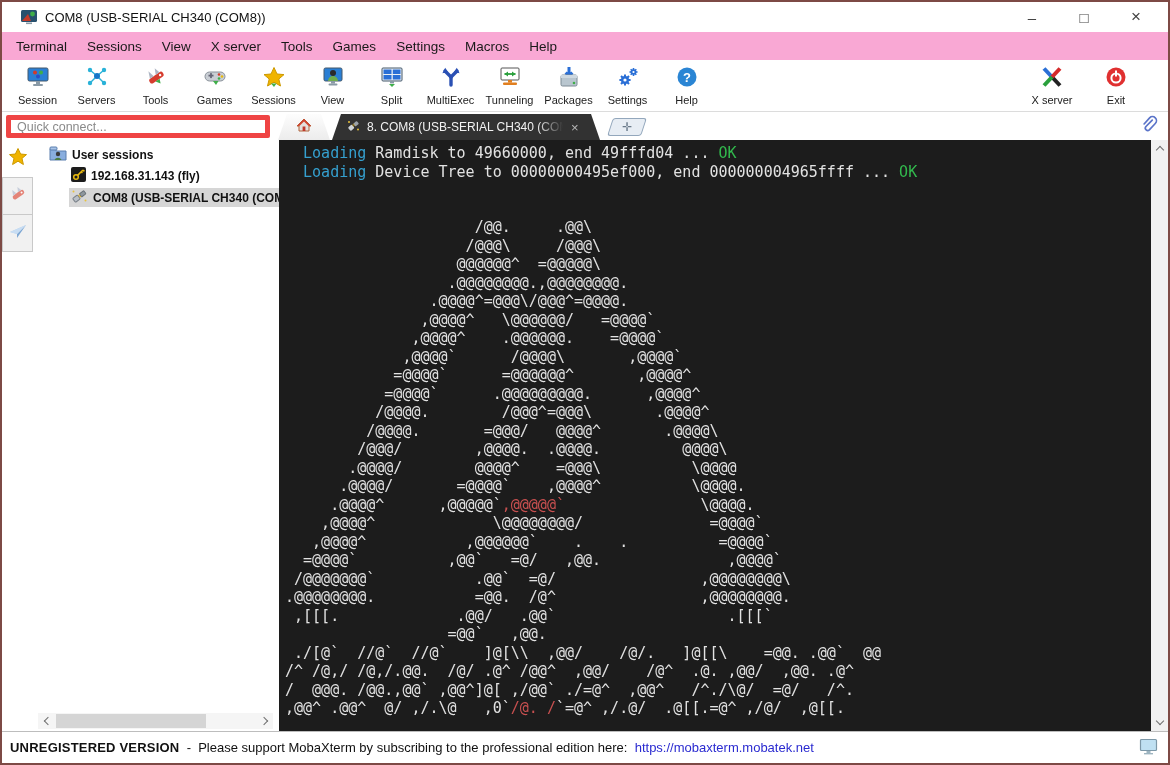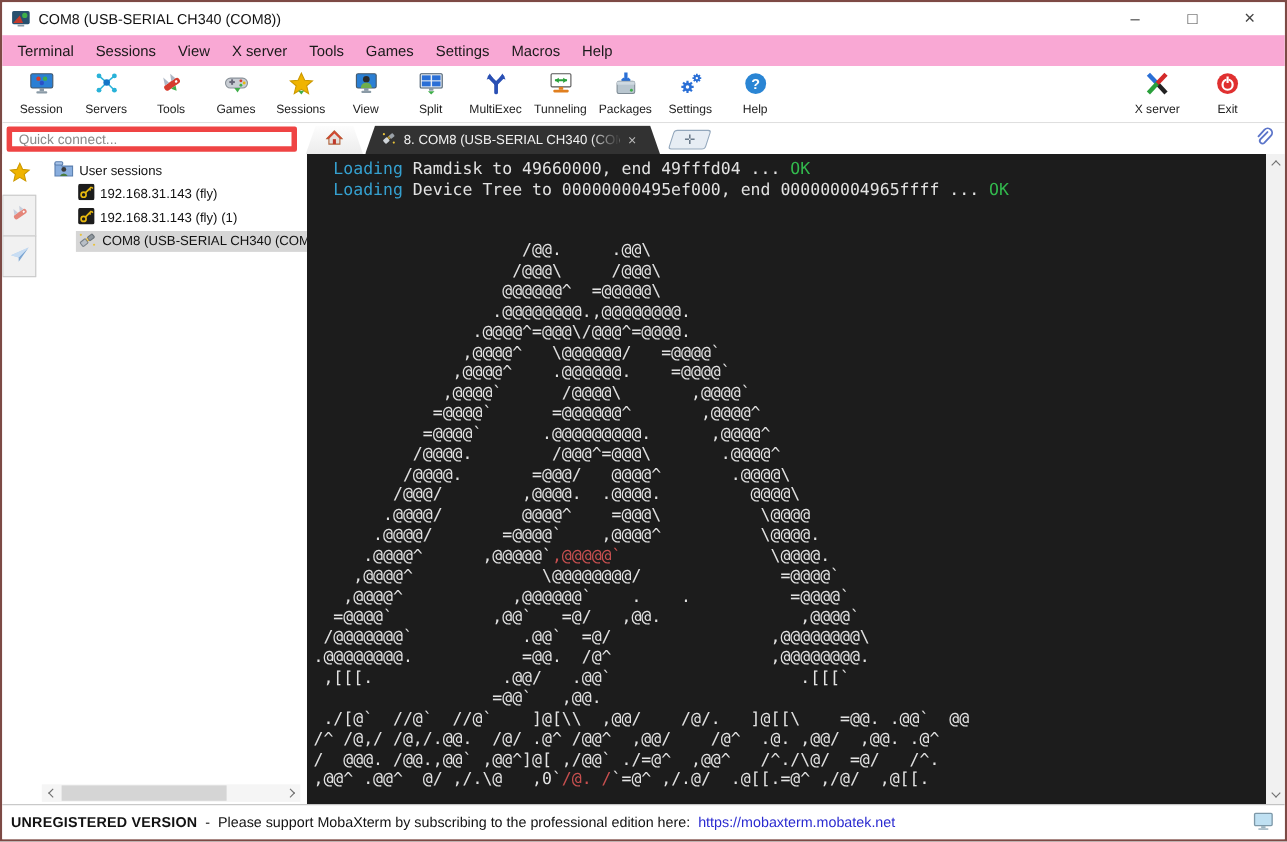--- a/index.html
+++ b/index.html
@@ -1,20 +1,20 @@
 <!DOCTYPE html>
 <html><head>
 <meta charset="utf-8">
 <style>
   * { box-sizing: border-box; margin:0; padding:0; }
   html,body { width:1170px; height:765px; font-family:"Liberation Sans",sans-serif; background:#fff; }
   .window { width:1170px; height:765px; border:2px solid #7d4a45; display:flex; flex-direction:column; background:#fff; overflow:hidden; }
 
   
-  .titlebar { height:30px; display:flex; align-items:center; padding-left:8px; background:#fff; flex:0 0 auto; }
+  .titlebar { height:30px; display:flex; align-items:center; padding-left:8px; background:#fff; flex:0 0 auto;margin-left:10px; }
   .titlebar .app-ico { width:18px; height:16px; margin-right:7px; }
   .titlebar .title { font-size:13px; color:#111; }
   .titlebar .spacer { flex:1; }
   .winbtn { width:52px; height:28px; display:flex; align-items:center; justify-content:center; font-size:15px; color:#444; cursor:default; }
   .winbtn.close { margin-right:6px; font-size:17px; }
 
   
   .menubar { height:28px; display:flex; align-items:center; padding-left:4px; background:#f9a8d4; flex:0 0 auto; }
   .menu-item { padding:0 10px; font-size:13.5px; color:#1a1a1a; }
 
@@ -35,21 +35,21 @@
   .tab-active { width:268px; height:26px; margin-left:2px; background:#323232; clip-path:polygon(9px 0, calc(100% - 9px) 0, 100% 100%, 0 100%); display:flex; align-items:center; color:#f2f2f2; font-size:12px; padding:0 14px; gap:6px; }
   .tab-active .lbl { width:196px; overflow:hidden; white-space:nowrap; position:relative; }
   .tab-active .lbl::after { content:""; position:absolute; right:0; top:0; bottom:0; width:26px; background:linear-gradient(90deg,rgba(50,50,50,0),#323232); }
   .tab-active .x { color:#b8b8b8; font-size:13px; margin-left:2px; }
   .tab-plus { width:34px; height:18px; margin:0 0 4px 10px; transform:skewX(-18deg); background:#e7edf4; border:1px solid #93a7bc; border-radius:3px; display:flex; align-items:center; justify-content:center; }
   .tab-plus span { transform:skewX(18deg); color:#6a7a8a; font-size:12px; }
   .clip-wrap { position:absolute; right:10px; top:2px; }
 
   
   .main { flex:1; display:flex; min-height:0; }
-  .sidebar { width:277px; background:#fff; position:relative; overflow:hidden; flex:0 0 auto; }
+  .sidebar { width:277px; background:#fff; position:relative; overflow:hidden; flex:0 0 auto;font-weight:bold; }
   .strip { position:absolute; left:0; top:0; width:31px; display:flex; flex-direction:column; }
   .strip-box { width:31px; height:38px; display:flex; align-items:center; justify-content:center; }
   .strip-box.active { background:#fff; }
   .strip-box.idle { background:#f1f1f1; border:1px solid #c9c9c9; margin-top:-1px; }
   .strip-box svg { width:20px; height:20px; }
   .tree { position:absolute; left:31px; top:4px; right:0; }
   .tree-row { height:21.5px; display:flex; align-items:center; font-size:12px; color:#111; white-space:nowrap; }
   .tree-row .core { display:flex; align-items:center; gap:5px; padding:1px 4px 1px 2px; }
   .tree-row.sel .core { background:#d6d6d6; }
   .tree-row svg { flex:0 0 auto; }
@@ -358,32 +358,20 @@
           <div class="tree-row tree-child">
             <span class="core">
               <span><svg width="15" height="15" viewBox="0 0 15 15">
                   <rect width="15" height="15" rx="2" fill="#1c1c1c"></rect>
                   <circle cx="5" cy="10" r="2.3" fill="none" stroke="#e8b90f" stroke-width="1.5"></circle>
                   <line x1="6.6" y1="8.4" x2="12" y2="3" stroke="#e8b90f" stroke-width="1.5"></line>
                   <line x1="12" y1="3" x2="13.4" y2="4.4" stroke="#e8b90f" stroke-width="1.5"></line>
                   <line x1="10.2" y1="4.8" x2="11.4" y2="6" stroke="#e8b90f" stroke-width="1.5"></line>
                 </svg></span>
               <span>192.168.31.143 (fly)</span>
-            </span>
-          </div>
-          <div class="tree-row tree-child">
-            <span class="core">
-              <span><svg width="15" height="15" viewBox="0 0 15 15">
-                  <rect width="15" height="15" rx="2" fill="#1c1c1c"></rect>
-                  <circle cx="5" cy="10" r="2.3" fill="none" stroke="#e8b90f" stroke-width="1.5"></circle>
-                  <line x1="6.6" y1="8.4" x2="12" y2="3" stroke="#e8b90f" stroke-width="1.5"></line>
-                  <line x1="12" y1="3" x2="13.4" y2="4.4" stroke="#e8b90f" stroke-width="1.5"></line>
-                  <line x1="10.2" y1="4.8" x2="11.4" y2="6" stroke="#e8b90f" stroke-width="1.5"></line>
-                </svg></span>
-              <span>192.168.31.143 (fly) (1)</span>
             </span>
           </div>
           <div class="tree-row tree-child sel">
             <span class="core">
               <span><svg width="17" height="14" viewBox="0 0 17 14">
                   <g transform="rotate(-38 8.5 7)">
                     <rect x="1.5" y="4.8" width="6" height="4.8" rx="1" fill="#b9bfc6" stroke="#7a828a"></rect>
                     <rect x="9.6" y="5.3" width="5.5" height="3.8" rx="0.8" fill="#8f979e" stroke="#6a7278"></rect>
                     <line x1="7.6" y1="6.1" x2="9.6" y2="6.1" stroke="#e0b020" stroke-width="1"></line>
                     <line x1="7.6" y1="7.9" x2="9.6" y2="7.9" stroke="#e0b020" stroke-width="1"></line>

